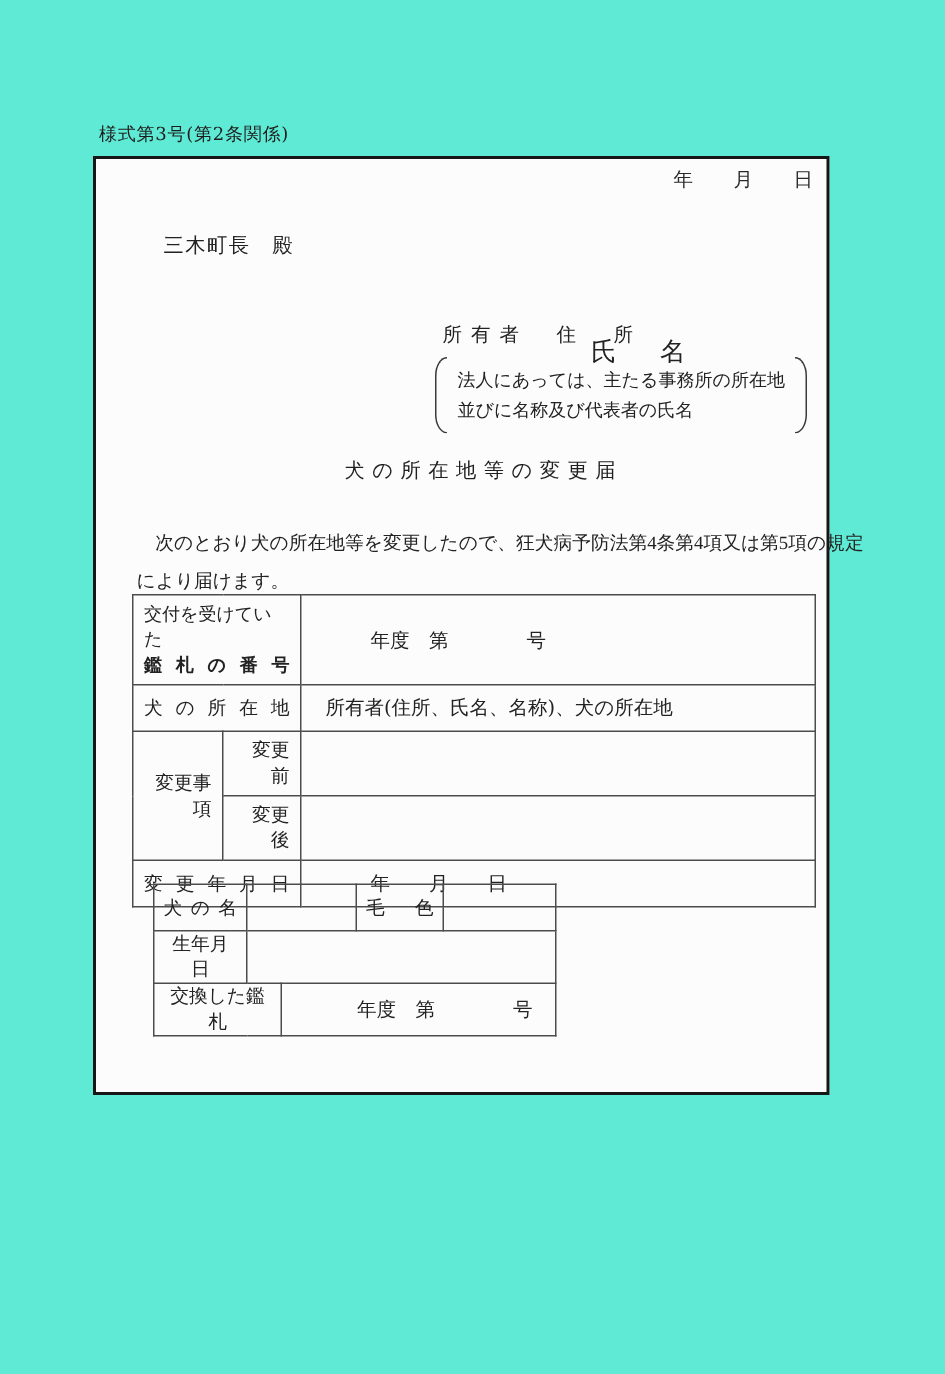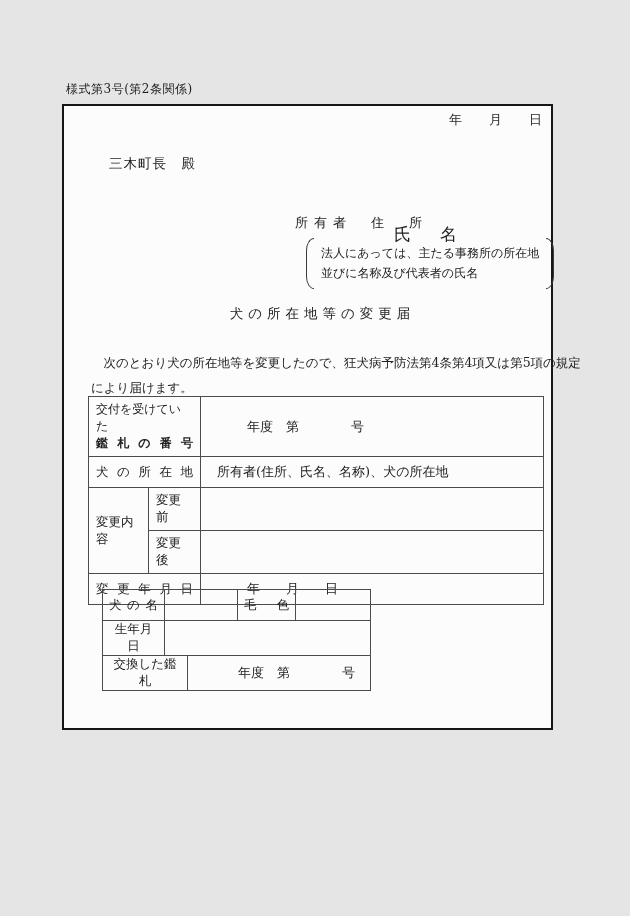--- a/index.html
+++ b/index.html
@@ -1,20 +1,20 @@
 <!DOCTYPE html>
 <html><head>
 <meta charset="utf-8">
 <style>
   * { margin:0; padding:0; box-sizing:border-box; }
   html,body { background:#ffffff; }
   .sheet {
     position:relative;
     width:630px; height:916px;
-    background:#e5e5e5;
+    background:#5eead4;
     font-family:"DejaVu Serif","Liberation Serif",serif;
     color:#222;
     overflow:hidden;
   }
   .form-number {
     position:absolute; left:66px; top:81px;
     font-size:12px; letter-spacing:0.5px; color:#1d1d1d;
   }
   .page-box {
     position:absolute; left:62px; top:104px;
@@ -34,21 +34,21 @@
   .owner-line1 {
     position:absolute; top:108px; left:231px;
     font-size:13px; letter-spacing:6px; color:#222; white-space:nowrap;
   }
   .owner-line2 {
     position:absolute; top:117px; left:306px;
     font-size:17px; letter-spacing:6px; color:#222; white-space:nowrap;margin-left:24px;
   }
   .corp-note {
     position:absolute; top:132px; left:226px;
-    display:flex; align-items:stretch; height:51px;margin-left:16px;
+    display:flex; align-items:stretch; height:51px;
   }
   .bracket {
     width:8px; flex:0 0 8px;
   }
   .bracket.left {
     border:1.5px solid #3a3a3a; border-right:none;
     border-radius:9px 0 0 9px / 14px 0 0 14px;
   }
   .bracket.right {
     border:1.5px solid #3a3a3a; border-left:none;
@@ -60,35 +60,35 @@
   }
   .form-title {
     position:absolute; top:199px; left:0; width:100%;
     text-align:center; text-indent:30px;
     font-size:13.5px; letter-spacing:5px; color:#1f1f1f; white-space:nowrap;
   }
   .body-par {
     position:absolute; top:244px; left:27px;
     font-size:12.5px; line-height:25px; color:#222;
   }
-  .body-par div { white-space:nowrap; }
+  .body-par div { white-space:nowrap;font-family:Liberation Serif, serif; }
 
   table { border-collapse:collapse; table-layout:fixed; }
   td {
     border:1px solid #4c4c4c;
     vertical-align:middle;
     font-size:12.5px; color:#222;
     overflow:hidden;
   }
   .t1 { position:absolute; top:290px; left:24px; width:456px; }
   .t2 { position:absolute; top:483px; left:38px; width:268px; }
   .r38 { height:38px; } .r31 { height:31px; } .r32 { height:32px; }
   td.lab { padding:4px 7px; }
   td.just { text-align:justify; text-align-last:justify; }
-  td.ctr { text-align:left; }
+  td.ctr { text-align:right; }
   td.val { font-size:13px; padding:0 0 0 16px; white-space:nowrap; }
   td.val.num { padding-left:46px; }
   .two-line { line-height:17px; font-size:12px; padding:0 7px; }
   .two-line .jline { text-align:justify; text-align-last:justify;font-weight:bold; }
   .t2 td.lab { font-size:12.5px; padding:0 6px;text-align:center; }
   .t2 td.val { padding-left:50px; }
 </style>
 </head>
 <body>
 
@@ -137,21 +137,21 @@
           <div>交付を受けていた</div>
           <div class="jline">鑑札の番号</div>
         </td>
         <td class="val num">年度　第　　　　号</td>
       </tr>
       <tr class="r31">
         <td colspan="2" class="lab just">犬の所在地</td>
         <td class="val">所有者(住所、氏名、名称)、犬の所在地</td>
       </tr>
       <tr class="r31">
-        <td rowspan="2" class="lab ctr">変更内容</td>
+        <td rowspan="2" class="lab ctr">変更事項</td>
         <td class="lab ctr">変更前</td>
         <td class="val"></td>
       </tr>
       <tr class="r32">
         <td class="lab ctr">変更後</td>
         <td class="val"></td>
       </tr>
       <tr class="r31">
         <td colspan="2" class="lab just">変更年月日</td>
         <td class="val num">年　　月　　日</td>

